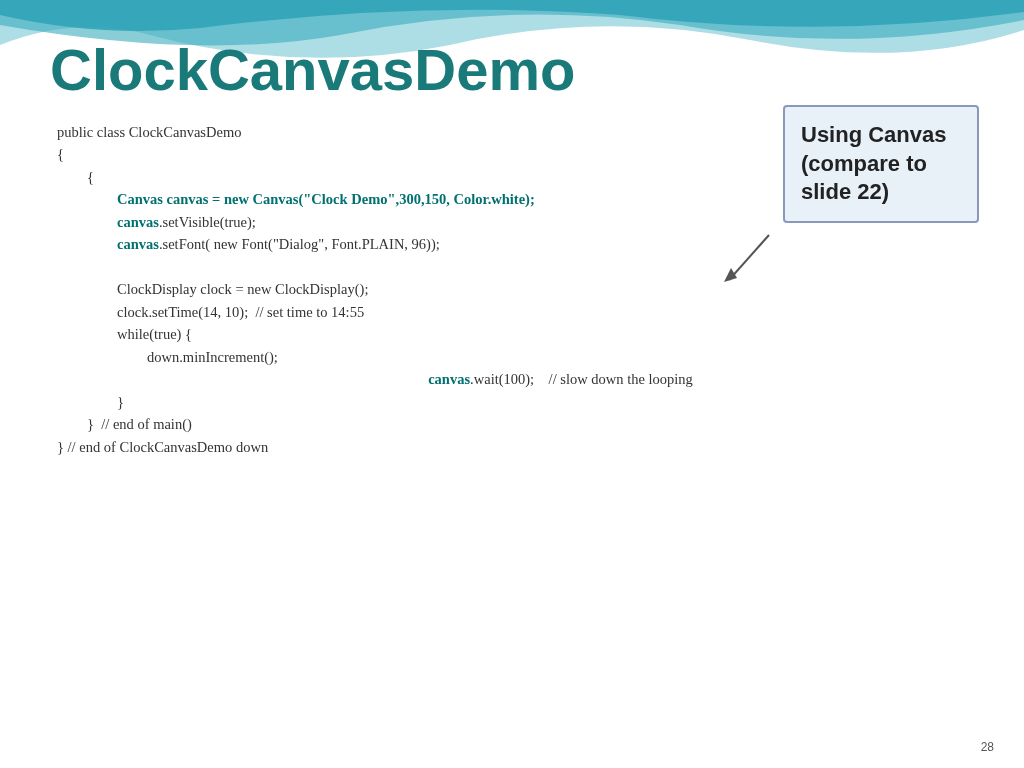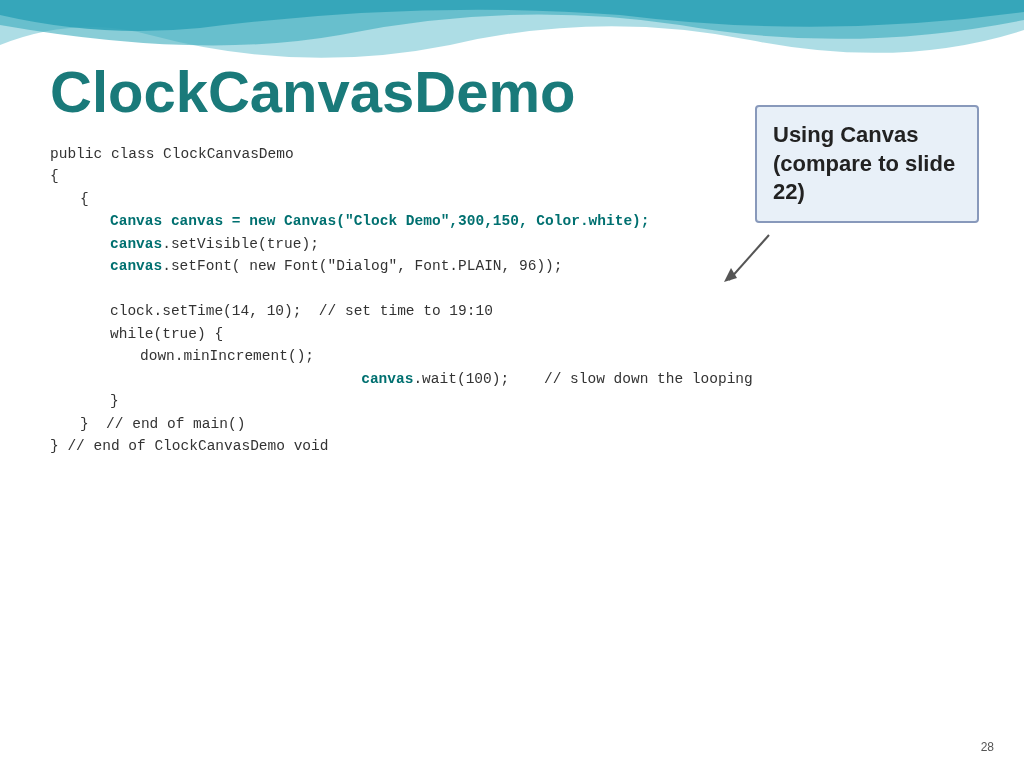--- a/index.html
+++ b/index.html
@@ -20,56 +20,56 @@
       left: 0;
       width: 100%;
       height: 80px;
       overflow: hidden;
       z-index: 0;
     }
 
     .slide-content {
       position: relative;
       z-index: 1;
-      padding: 28px 50px 20px 50px;
+      padding: 6px 50px 20px 50px;
     }
 
     .title {
       font-size: 58px;
       font-weight: bold;
       color: #1a7a7a;
       margin-top: 30px;
       margin-bottom: 18px;
       font-family: Arial, sans-serif;
     }
 
     .code-block {
-      font-family: Liberation Mono, monospace;
+      font-family: Liberation Serif, serif;
       font-size: 14.5px;
       line-height: 1.55;
       color: #333333;
-      margin-left: 0;
+      margin-left: 7px;
     }
 
     .code-line {
       display: block;
       white-space: pre;
     }
 
     .code-bold-teal {
       color: #007070;
       font-weight: bold;
     }
 
     
     .callout-box {
       position: absolute;
       top: 105px;
       right: 45px;
-      width: 224px;
+      width: 196px;
       background: #e8f0f8;
       border: 2px solid #8899bb;
       border-radius: 4px;
       padding: 14px 16px;
       font-size: 22px;
       font-weight: bold;
       color: #222;
       line-height: 1.3;
       z-index: 10;
     }
@@ -118,23 +118,24 @@
 
   <div class="code-block" id="code-container">
 
   <div class="code-line" style="margin-left: 0px;"><span>public class ClockCanvasDemo</span></div>
       <div class="code-line" style="margin-left: 0px;"><span>{</span></div>
       <div class="code-line" style="margin-left: 30px;"><span>{</span></div>
       <div class="code-line" style="margin-left: 60px;"><span class="code-bold-teal">Canvas canvas = new Canvas("Clock Demo",300,150, Color.white);</span></div>
       <div class="code-line" style="margin-left: 60px;"><span class="code-bold-teal">canvas</span><span>.setVisible(true);</span></div>
       <div class="code-line" style="margin-left: 60px;"><span class="code-bold-teal">canvas</span><span>.setFont( new Font("Dialog", Font.PLAIN, 96));</span></div>
       <div class="code-line" style="margin-left: 0px;">&nbsp;</div>
-      <div class="code-line" style="margin-left: 60px;"><span>clock.setTime(14, 10);  // set time to 19:10</span></div>
+      <div class="code-line" style="margin-left: 60px;"><span>ClockDisplay clock = new ClockDisplay();</span></div>
+      <div class="code-line" style="margin-left: 60px;"><span>clock.setTime(14, 10);  // set time to 14:55</span></div>
       <div class="code-line" style="margin-left: 60px;"><span>while(true) {</span></div>
       <div class="code-line" style="margin-left: 90px;"><span>down.minIncrement();</span></div>
       <div class="code-line" style="margin-left: 90px; text-align: center;"><span class="code-bold-teal">canvas</span><span>.wait(100);    // slow down the looping</span></div>
       <div class="code-line" style="margin-left: 60px;"><span>}</span></div>
       <div class="code-line" style="margin-left: 30px;"><span>}  // end of main()</span></div>
-      <div class="code-line" style="margin-left: 0px;"><span>} // end of ClockCanvasDemo void</span></div>
+      <div class="code-line" style="margin-left: 0px;"><span>} // end of ClockCanvasDemo down</span></div>
     </div>
 </div>
 
 <div class="slide-number">28</div>
 
 </body></html>

